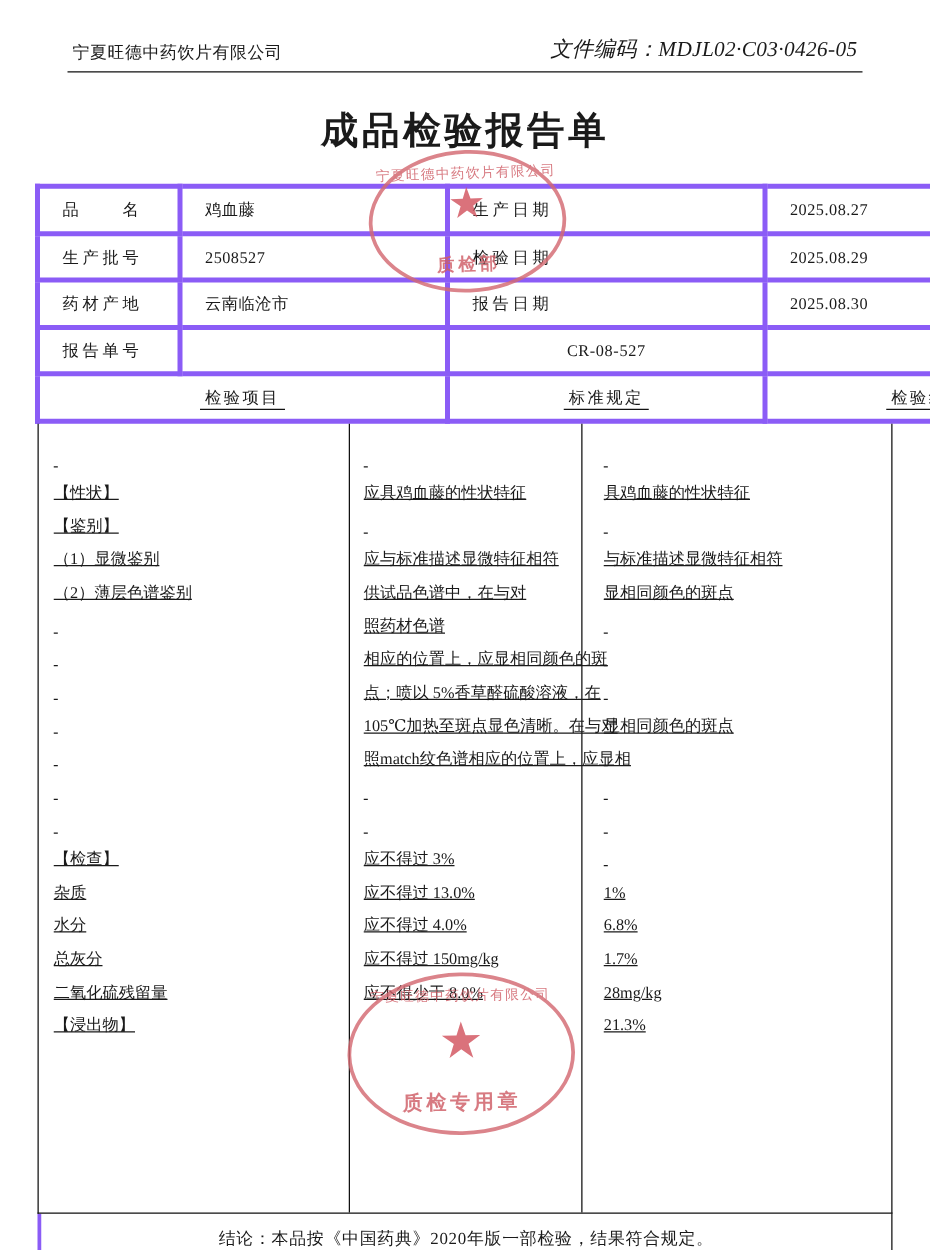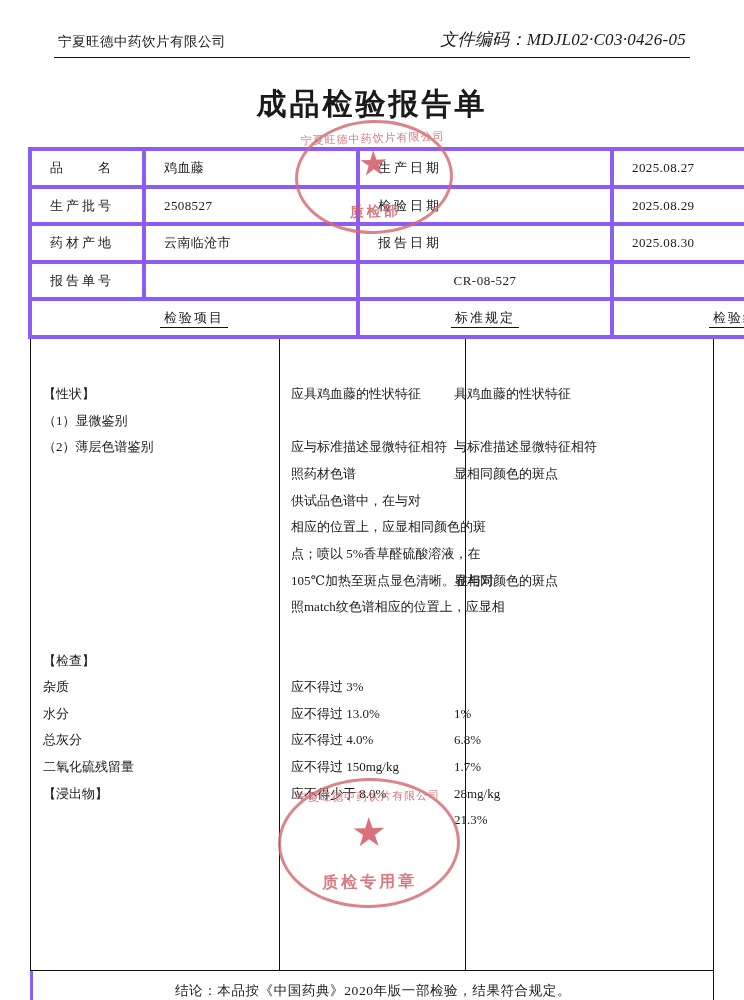--- a/index.html
+++ b/index.html
@@ -122,24 +122,25 @@
   .vline.v1 { left: 248px; }
   .vline.v2 { left: 434px; }
 
   .col {
     position: absolute;
     top: 0;
     padding: 16px 12px 0 12px;
     box-sizing: border-box;
     font-size: 13px;
     line-height: 2.05;
+    text-decoration: underline;
   }
   .col-a { left: 0;     width: 248px; }
   .col-b { left: 248px; width: 186px; }
-  .col-c { left: 411px; width: 248px; }
+  .col-c { left: 440px; width: 248px; }
 
   .ln { white-space: nowrap; }
   .ln.blank { color: transparent; }
 
   
   .concl {
     width: 684px;
     margin: 0 auto;
     border-left: 3px solid #8b5cf6;
     border-right: 1px solid #111;
@@ -279,20 +280,21 @@
     </table>
 
   <div class="body-wrap">
     <div class="body-grid">
       <div class="vline v1"></div>
       <div class="vline v2"></div>
 
       <div class="col col-a">
         <div class="ln blank">.</div>
         <div class="ln">【性状】</div>
+        <div class="ln">【鉴别】</div>
         <div class="ln">（1）显微鉴别</div>
         <div class="ln">（2）薄层色谱鉴别</div>
         <div class="ln blank">.</div>
         <div class="ln blank">.</div>
         <div class="ln blank">.</div>
         <div class="ln blank">.</div>
         <div class="ln blank">.</div>
         <div class="ln blank">.</div>
         <div class="ln blank">.</div>
         <div class="ln">【检查】</div>
@@ -301,22 +303,22 @@
         <div class="ln">总灰分</div>
         <div class="ln">二氧化硫残留量</div>
         <div class="ln">【浸出物】</div>
       </div>
 
       <div class="col col-b">
         <div class="ln blank">.</div>
         <div class="ln">应具鸡血藤的性状特征</div>
         <div class="ln blank">.</div>
         <div class="ln">应与标准描述显微特征相符</div>
+        <div class="ln">供试品色谱中，在与对</div>
         <div class="ln">照药材色谱</div>
-        <div class="ln">供试品色谱中，在与对</div>
         <div class="ln">相应的位置上，应显相同颜色的斑</div>
         <div class="ln">点；喷以 5%香草醛硫酸溶液，在</div>
         <div class="ln">105℃加热至斑点显色清晰。在与对</div>
         <div class="ln">照match纹色谱相应的位置上，应显相</div>
         <div class="ln blank">.</div>
         <div class="ln blank">.</div>
         <div class="ln">应不得过 3%</div>
         <div class="ln">应不得过 13.0%</div>
         <div class="ln">应不得过 4.0%</div>
         <div class="ln">应不得过 150mg/kg</div>

